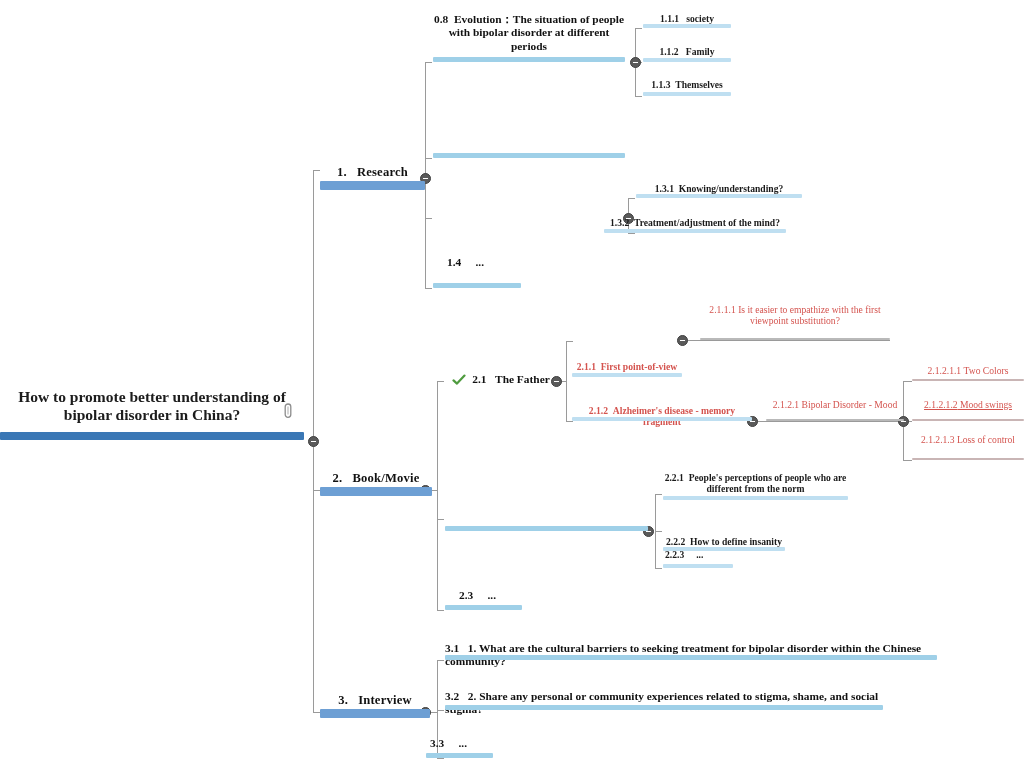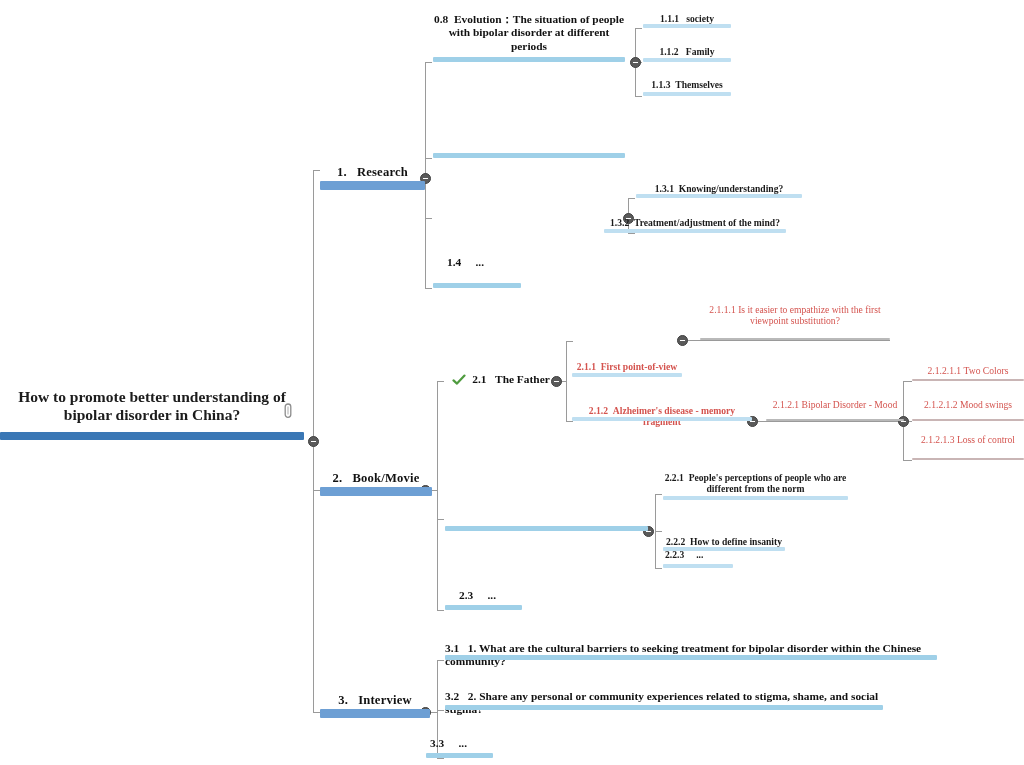--- a/index.html
+++ b/index.html
@@ -304,21 +304,21 @@
     <span class="label" style="font-weight:normal;"><span>2.1.2.1</span>&nbsp;<span>Bipolar Disorder - Mood</span></span>
     <div class="bar bar-grey"></div>
   </div>
 
   <div class="node n-l3 n-red" style="left:912px; top:365px; width:112px; height:16px;">
     <span class="label" style="font-weight:normal;"><span>2.1.2.1.1</span>&nbsp;<span>Two Colors</span></span>
     <div class="bar bar-greypink"></div>
   </div>
 
   <div class="node n-l3 n-red" style="left:912px; top:399px; width:112px; height:22px;">
-    <span class="label" style="font-weight:normal;"><span>2.1.2.1.2</span>&nbsp;<span>Mood swings</span></span>
+    <span class="label" style="font-weight:normal;text-decoration:underline;"><span>2.1.2.1.2</span>&nbsp;<span>Mood swings</span></span>
     <div class="bar bar-greypink"></div>
   </div>
 
   <div class="node n-l3 n-red" style="left:912px; top:434px; width:112px; height:26px;">
     <span class="label" style="font-weight:normal;"><span>2.1.2.1.3</span>&nbsp;<span>Loss of control</span></span>
     <div class="bar bar-greypink"></div>
   </div>
 
   <div class="node n-l2" style="left:445px; top:496px; width:203px; height:35px;">
     <div class="bar"></div>

